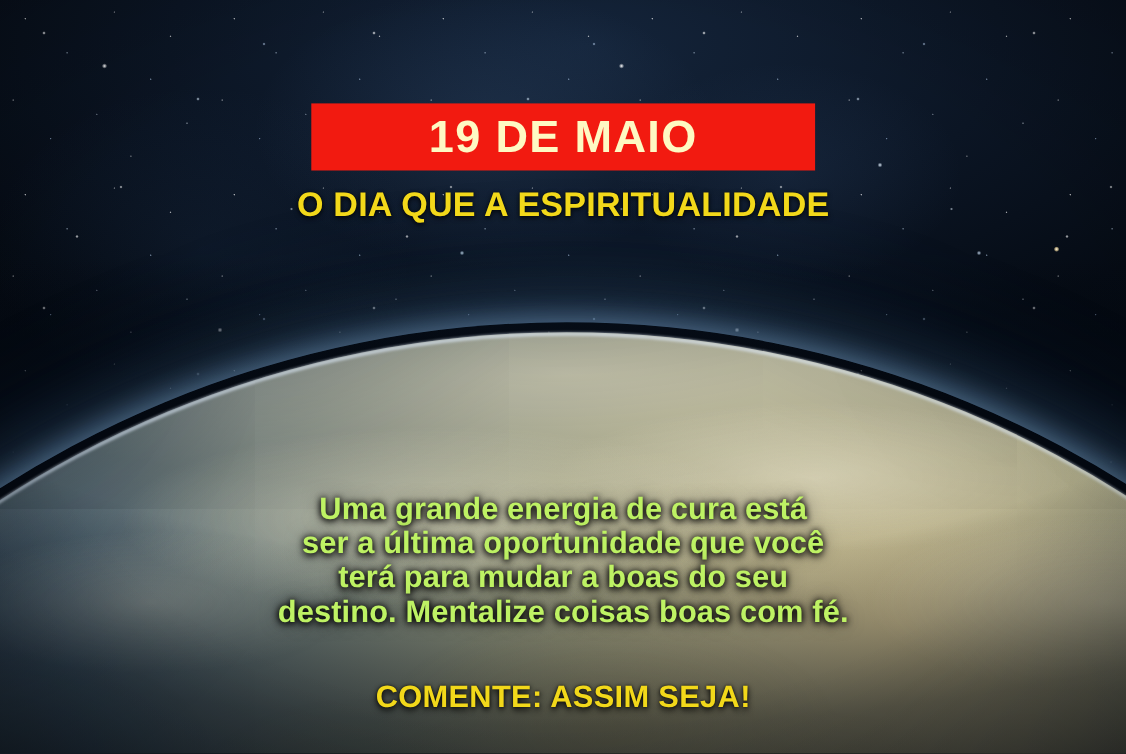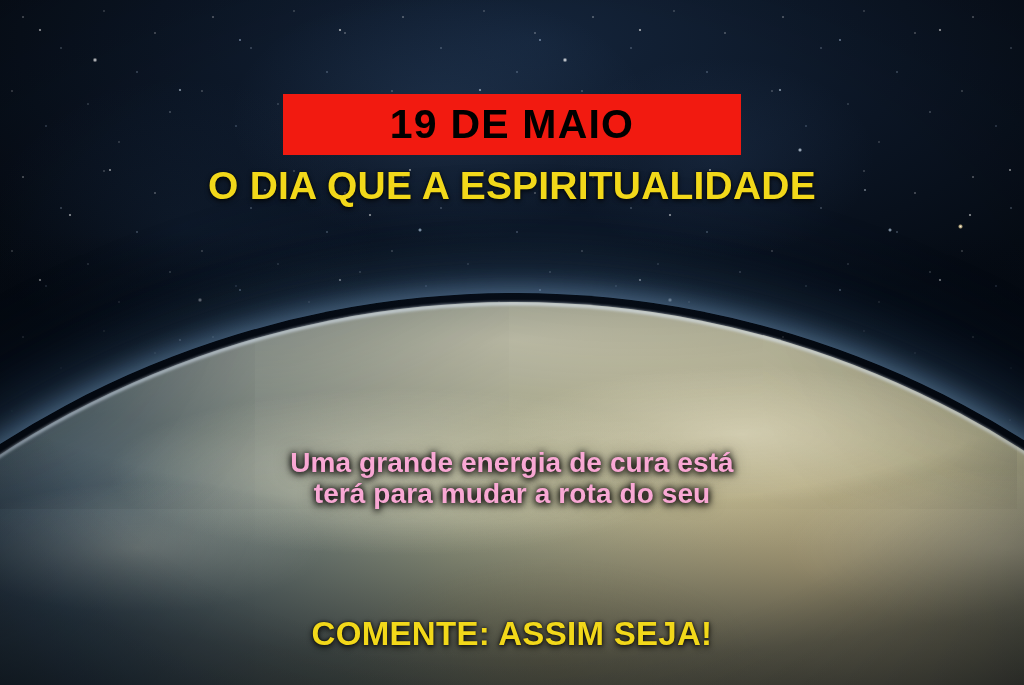--- a/index.html
+++ b/index.html
@@ -201,75 +201,75 @@
     transform: translateX(-50%);
     top: 94px;
     width: 458px;
     height: 61px;
     background: #f21a10;
     display: flex;
     align-items: center;
     justify-content: center;
   }
   .date-banner-text {
-    color: #000000;
+    color: #fef9c3;
     font-size: 41px;
     font-weight: 700;
     letter-spacing: 1.2px;
     line-height: 1;
     white-space: nowrap;
     font-stretch: condensed;
   }
 
   
   .headline {
     position: absolute;
     left: 0;
     right: 0;
     top: 166px;
     text-align: center;
     color: #f2d81a;
-    font-size: 39px;
+    font-size: 31px;
     font-weight: 700;
     line-height: 39px;
     letter-spacing: .2px;
     text-shadow: 0 2px 5px rgba(0,0,0,.75), 0 0 2px rgba(0,0,0,.6);
     padding: 0 52px;
   }
   .headline .hl-line { display: block; white-space: nowrap; }
 
   
   .body-copy {
     position: absolute;
     left: 0;
     right: 0;
     top: 447px;
     text-align: center;
-    color: #f9a8d4;
+    color: #bef264;
     font-size: 28px;
     font-weight: 700;
     line-height: 31px;
     letter-spacing: .1px;
     padding: 0 68px;
     text-shadow:
       0 0 6px rgba(0,0,0,.95),
       0 2px 7px rgba(0,0,0,.85),
       0 0 16px rgba(0,0,0,.6);
   }
   .body-copy .bd-line { display: block; white-space: nowrap; }
 
   
   .cta {
     position: absolute;
     left: 0;
     right: 0;
     top: 615px;
     text-align: center;
     color: #f2d81a;
-    font-size: 33px;
+    font-size: 28px;
     font-weight: 700;
     line-height: 37px;
     letter-spacing: .3px;
     white-space: nowrap;
     text-shadow: 0 2px 6px rgba(0,0,0,.9), 0 0 3px rgba(0,0,0,.7);
   }
 </style>
 </head>
 <body>
 
@@ -307,19 +307,21 @@
     <div class="date-banner">
       <span class="date-banner-text">19 DE MAIO</span>
     </div>
 
     <div class="headline">
       <span class="hl-line">O DIA QUE A ESPIRITUALIDADE</span>
     </div>
 
     <div class="body-copy">
       <span class="bd-line">Uma grande energia de cura está</span>
-      <span class="bd-line">terá para mudar a rota do seu</span>
+      <span class="bd-line">ser a última oportunidade que você</span>
+      <span class="bd-line">terá para mudar a boas do seu</span>
+      <span class="bd-line">destino. Mentalize coisas boas com fé.</span>
     </div>
 
     <div class="cta">COMENTE: ASSIM SEJA!</div>
 
   </div>
 </div>
 
 </body></html>

